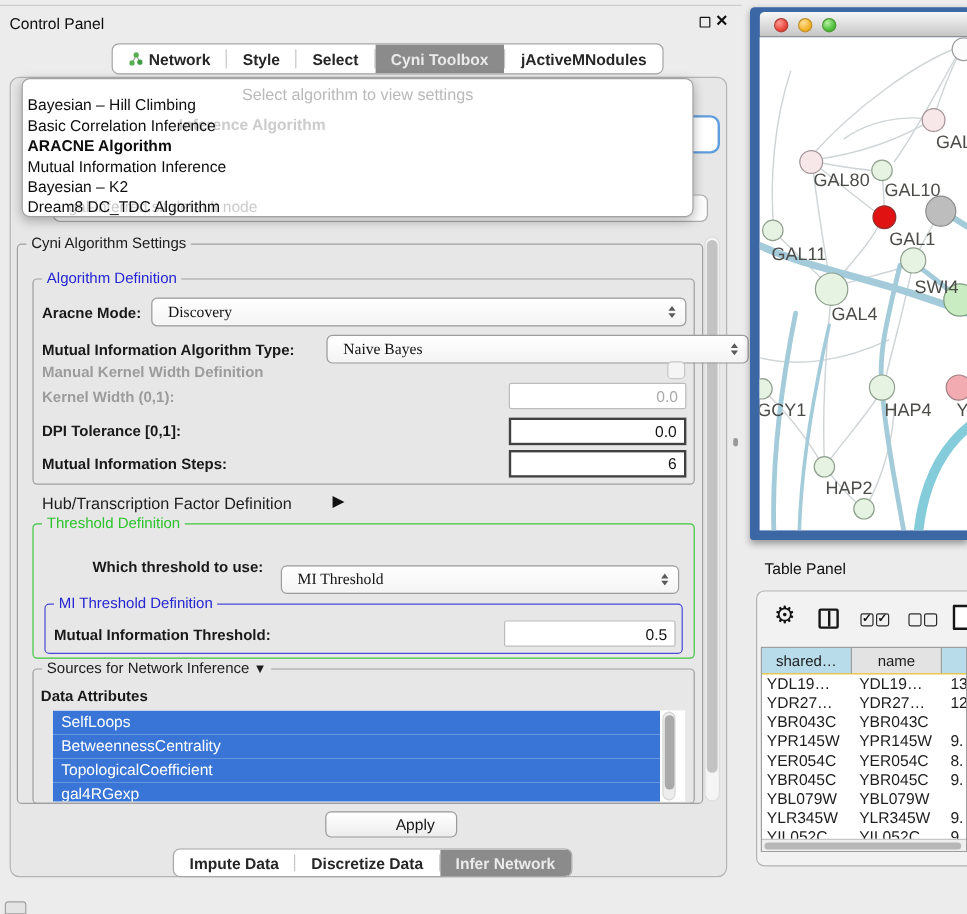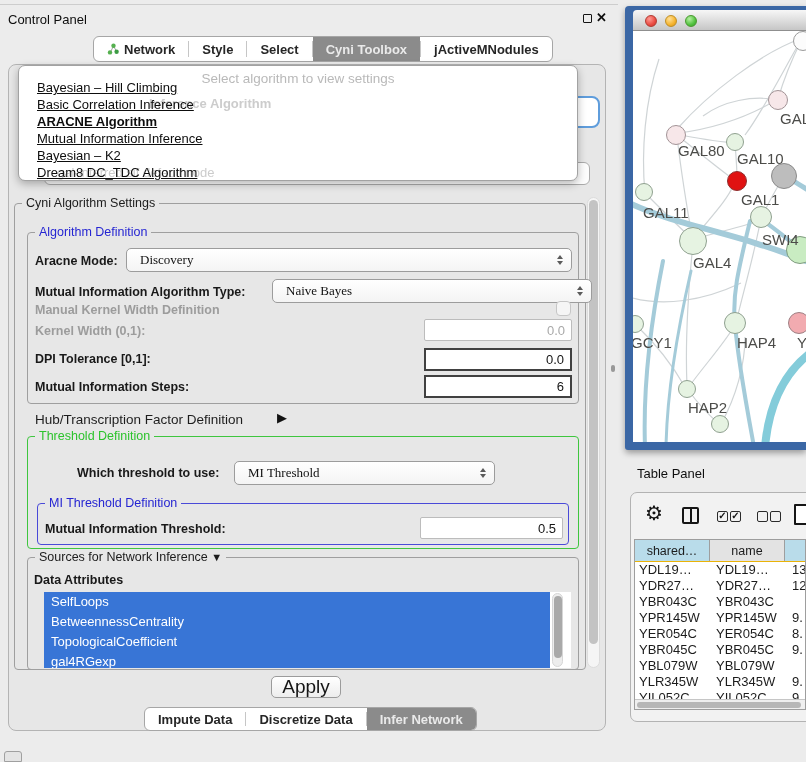--- a/index.html
+++ b/index.html
@@ -31,32 +31,32 @@
   .tabbar{position:absolute;display:flex;align-items:stretch;background:#fff;border:1px solid #a6a6a6;
           border-radius:6px;overflow:hidden;font-size:13px;font-weight:bold;color:#262626;}
   .tabbar .tab{display:flex;align-items:center;gap:5px;padding:0 13px;white-space:nowrap;}
   .tabbar .tab.active{background:#8b8b8b;color:#eaeaea;}
   .tabbar .sep{width:1px;background:#c6c6c6;margin:4px 0;}
   
   #dd{position:absolute;left:18px;top:65px;width:560px;height:116px;background:#fff;
       border:1px solid #a2a2a2;border-radius:7px;box-shadow:0 3px 9px rgba(0,0,0,.28);z-index:40;box-sizing:border-box;}
   #dd .ph{position:absolute;top:5px;left:0;right:0;text-align:center;color:#b9b9b9;font-size:13.5px;}
   #dd .ghost{position:absolute;color:#cccccc;font-size:13px;white-space:nowrap;}
-  #dd .it{position:absolute;left:18px;font-size:13px;color:#0d0d0d;white-space:nowrap;text-decoration:underline;}
+  #dd .it{position:absolute;left:4px;font-size:13px;color:#0d0d0d;white-space:nowrap;}
   #dd .it.hl{font-weight:bold;}
   
   .sbtrack{position:absolute;background:#f5f5f5;border:1px solid #dcdcdc;border-radius:7px;box-sizing:border-box;}
   .sbthumb{position:absolute;background:#c3c3c3;border-radius:6px;}
   
   #attrlist{position:absolute;left:44px;top:592px;width:527px;height:76px;background:#fff;overflow:hidden;}
   .attr-row{width:506px;height:20px;line-height:20px;background:#3875d6;color:#fff;font-size:13px;
             padding-left:7px;box-sizing:border-box;white-space:nowrap;}
   
   .pushbtn{position:absolute;background:linear-gradient(#ffffff,#ededed);border:1px solid #9b9b9b;border-radius:5px;
-           font-size:19px;display:flex;align-items:center;justify-content:center;color:#151515;}
+           font-size:13px;display:flex;align-items:center;justify-content:center;color:#151515;padding-left:40px;}
   
   #netcanvas{position:absolute;left:633px;top:31px;width:173px;height:411px;background:#fff;overflow:hidden;}
   .node{position:absolute;border-radius:50%;box-sizing:border-box;}
   .nlabel{position:absolute;font-size:15px;color:#4c4c49;white-space:nowrap;}
   .tlight{position:absolute;width:12px;height:12px;border-radius:50%;box-sizing:border-box;}
   
   .th{height:21px;display:flex;align-items:center;justify-content:center;font-size:12.5px;color:#1c1c1c;
       border-right:1px solid #9e9e9e;box-sizing:border-box;background:#e3e3e3;flex:0 0 auto;overflow:hidden;}
   .th.sel{background:#b9dcea;}
   .tr{display:flex;height:16px;}
@@ -121,21 +121,21 @@
 <div class="lab" style="left:35px;top:254px;">Aracne Mode:</div>
 <div class="combo" style="left:126px;top:248px;width:446px;height:24px;">
   <span>Discovery</span>
   <span class="spin">
       <i class="up"></i>
       <i class="dn"></i>
     </span>
 </div>
 
 <div class="lab" style="left:35px;top:285px;">Mutual Information Algorithm Type:</div>
-<div class="combo" style="left:272px;top:279px;width:320px;height:24px;">
+<div class="combo" style="left:272px;top:279px;width:352px;height:24px;">
   <span>Naive Bayes</span>
   <span class="spin">
       <i class="up"></i>
       <i class="dn"></i>
     </span>
 </div>
 
 <div class="lab dis" style="left:35px;top:303px;">Manual Kernel Width Definition</div>
 <div class="abs" style="left:556px;top:301px;width:15px;height:15px;background:#f5f5f5;border:1px solid #c6c6c6;border-radius:4px;box-sizing:border-box;"></div>
 
@@ -148,21 +148,21 @@
 <div class="lab" style="left:35px;top:380px;">Mutual Information Steps:</div>
 <div class="num dark" style="left:424px;top:375px;width:148px;height:23px;">6</div>
 
 <div class="abs" style="left:35px;top:412px;font-size:13.5px;color:#1d1d1d;">Hub/Transcription Factor Definition</div>
 <div class="abs" style="left:277px;top:410px;font-size:13px;color:#111;">▶</div>
 
 <div class="grp" style="left:27px;top:436px;width:552px;height:113px;border-color:#3fc63f;">
   <div class="leg green" style="left:7px;top:-8px;">Threshold Definition</div>
 </div>
 <div class="lab" style="left:77px;top:466px;">Which threshold to use:</div>
-<div class="combo" style="left:234px;top:461px;width:261px;height:24px;">
+<div class="combo" style="left:234px;top:471px;width:332px;height:24px;">
   <span>MI Threshold</span>
   <span class="spin">
       <i class="up"></i>
       <i class="dn"></i>
     </span>
 </div>
 <div class="grp" style="left:37px;top:503px;width:532px;height:42px;border-color:#4a4ad8;">
   <div class="leg blue" style="left:7px;top:-8px;">MI Threshold Definition</div>
 </div>
 <div class="lab" style="left:45px;top:522px;">Mutual Information Threshold:</div>

